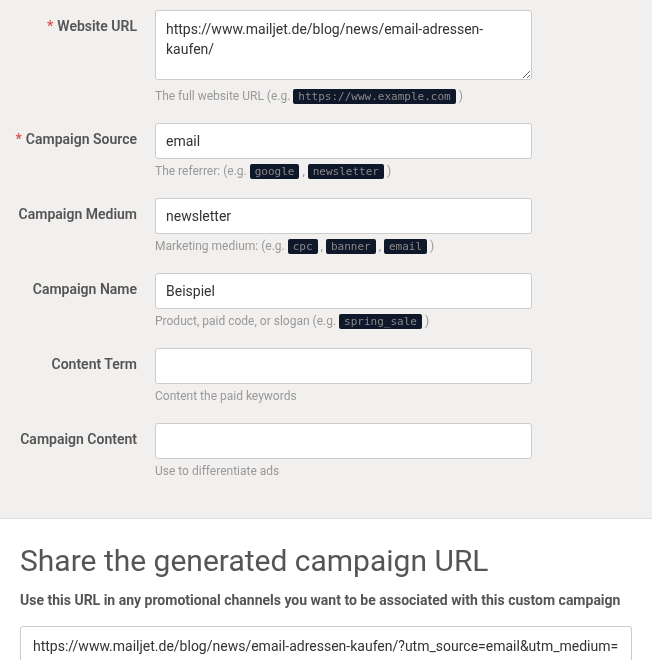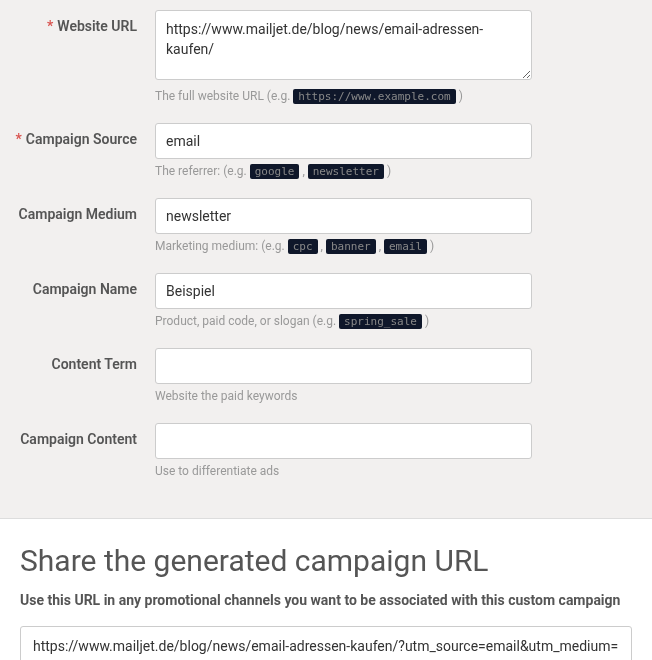--- a/index.html
+++ b/index.html
@@ -148,21 +148,21 @@
       </div>
     </div>
   </div>
 
   <div class="form-row">
     <div class="label-col">
       <span>Content Term</span>
     </div>
     <div class="input-col">
       <input class="input-field" value="" style="">
-      <div class="help-text">Website the paid keywords</div>
+      <div class="help-text">Content the paid keywords</div>
     </div>
   </div>
 
   <div class="form-row">
     <div class="label-col">
       <span>Campaign Content</span>
     </div>
     <div class="input-col">
       <input class="input-field" value="" style="">
       <div class="help-text">Use to differentiate ads</div>

